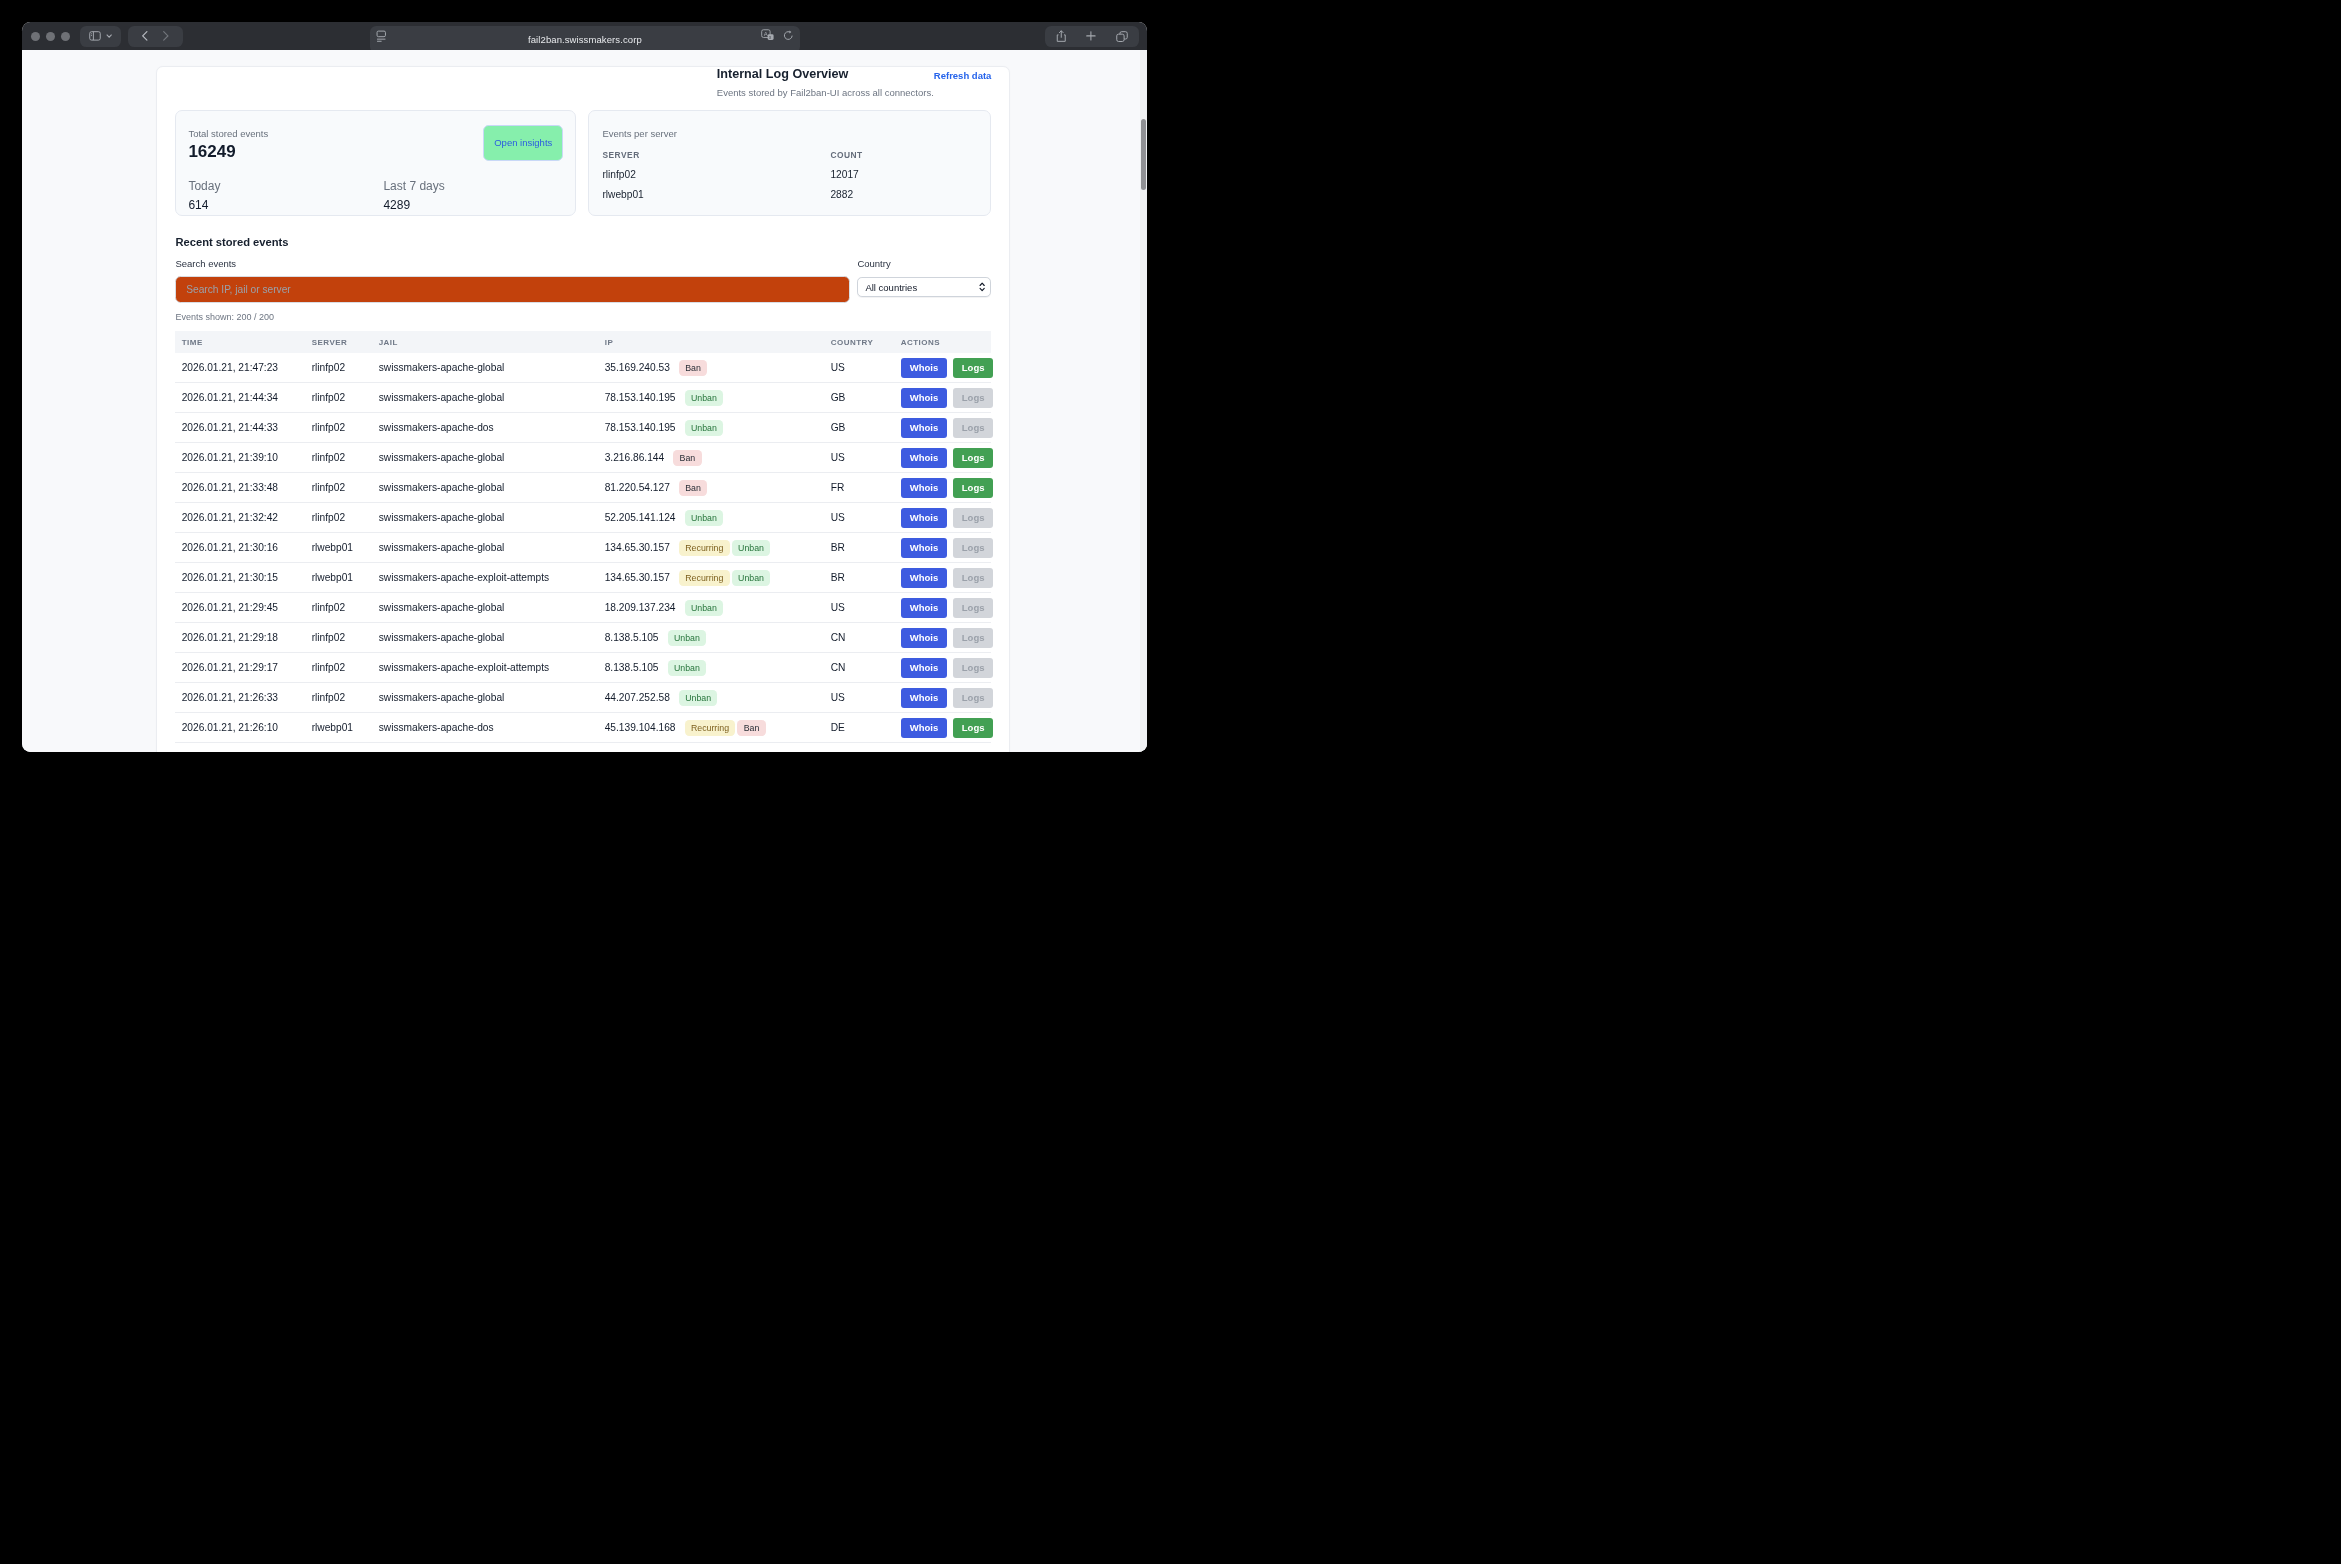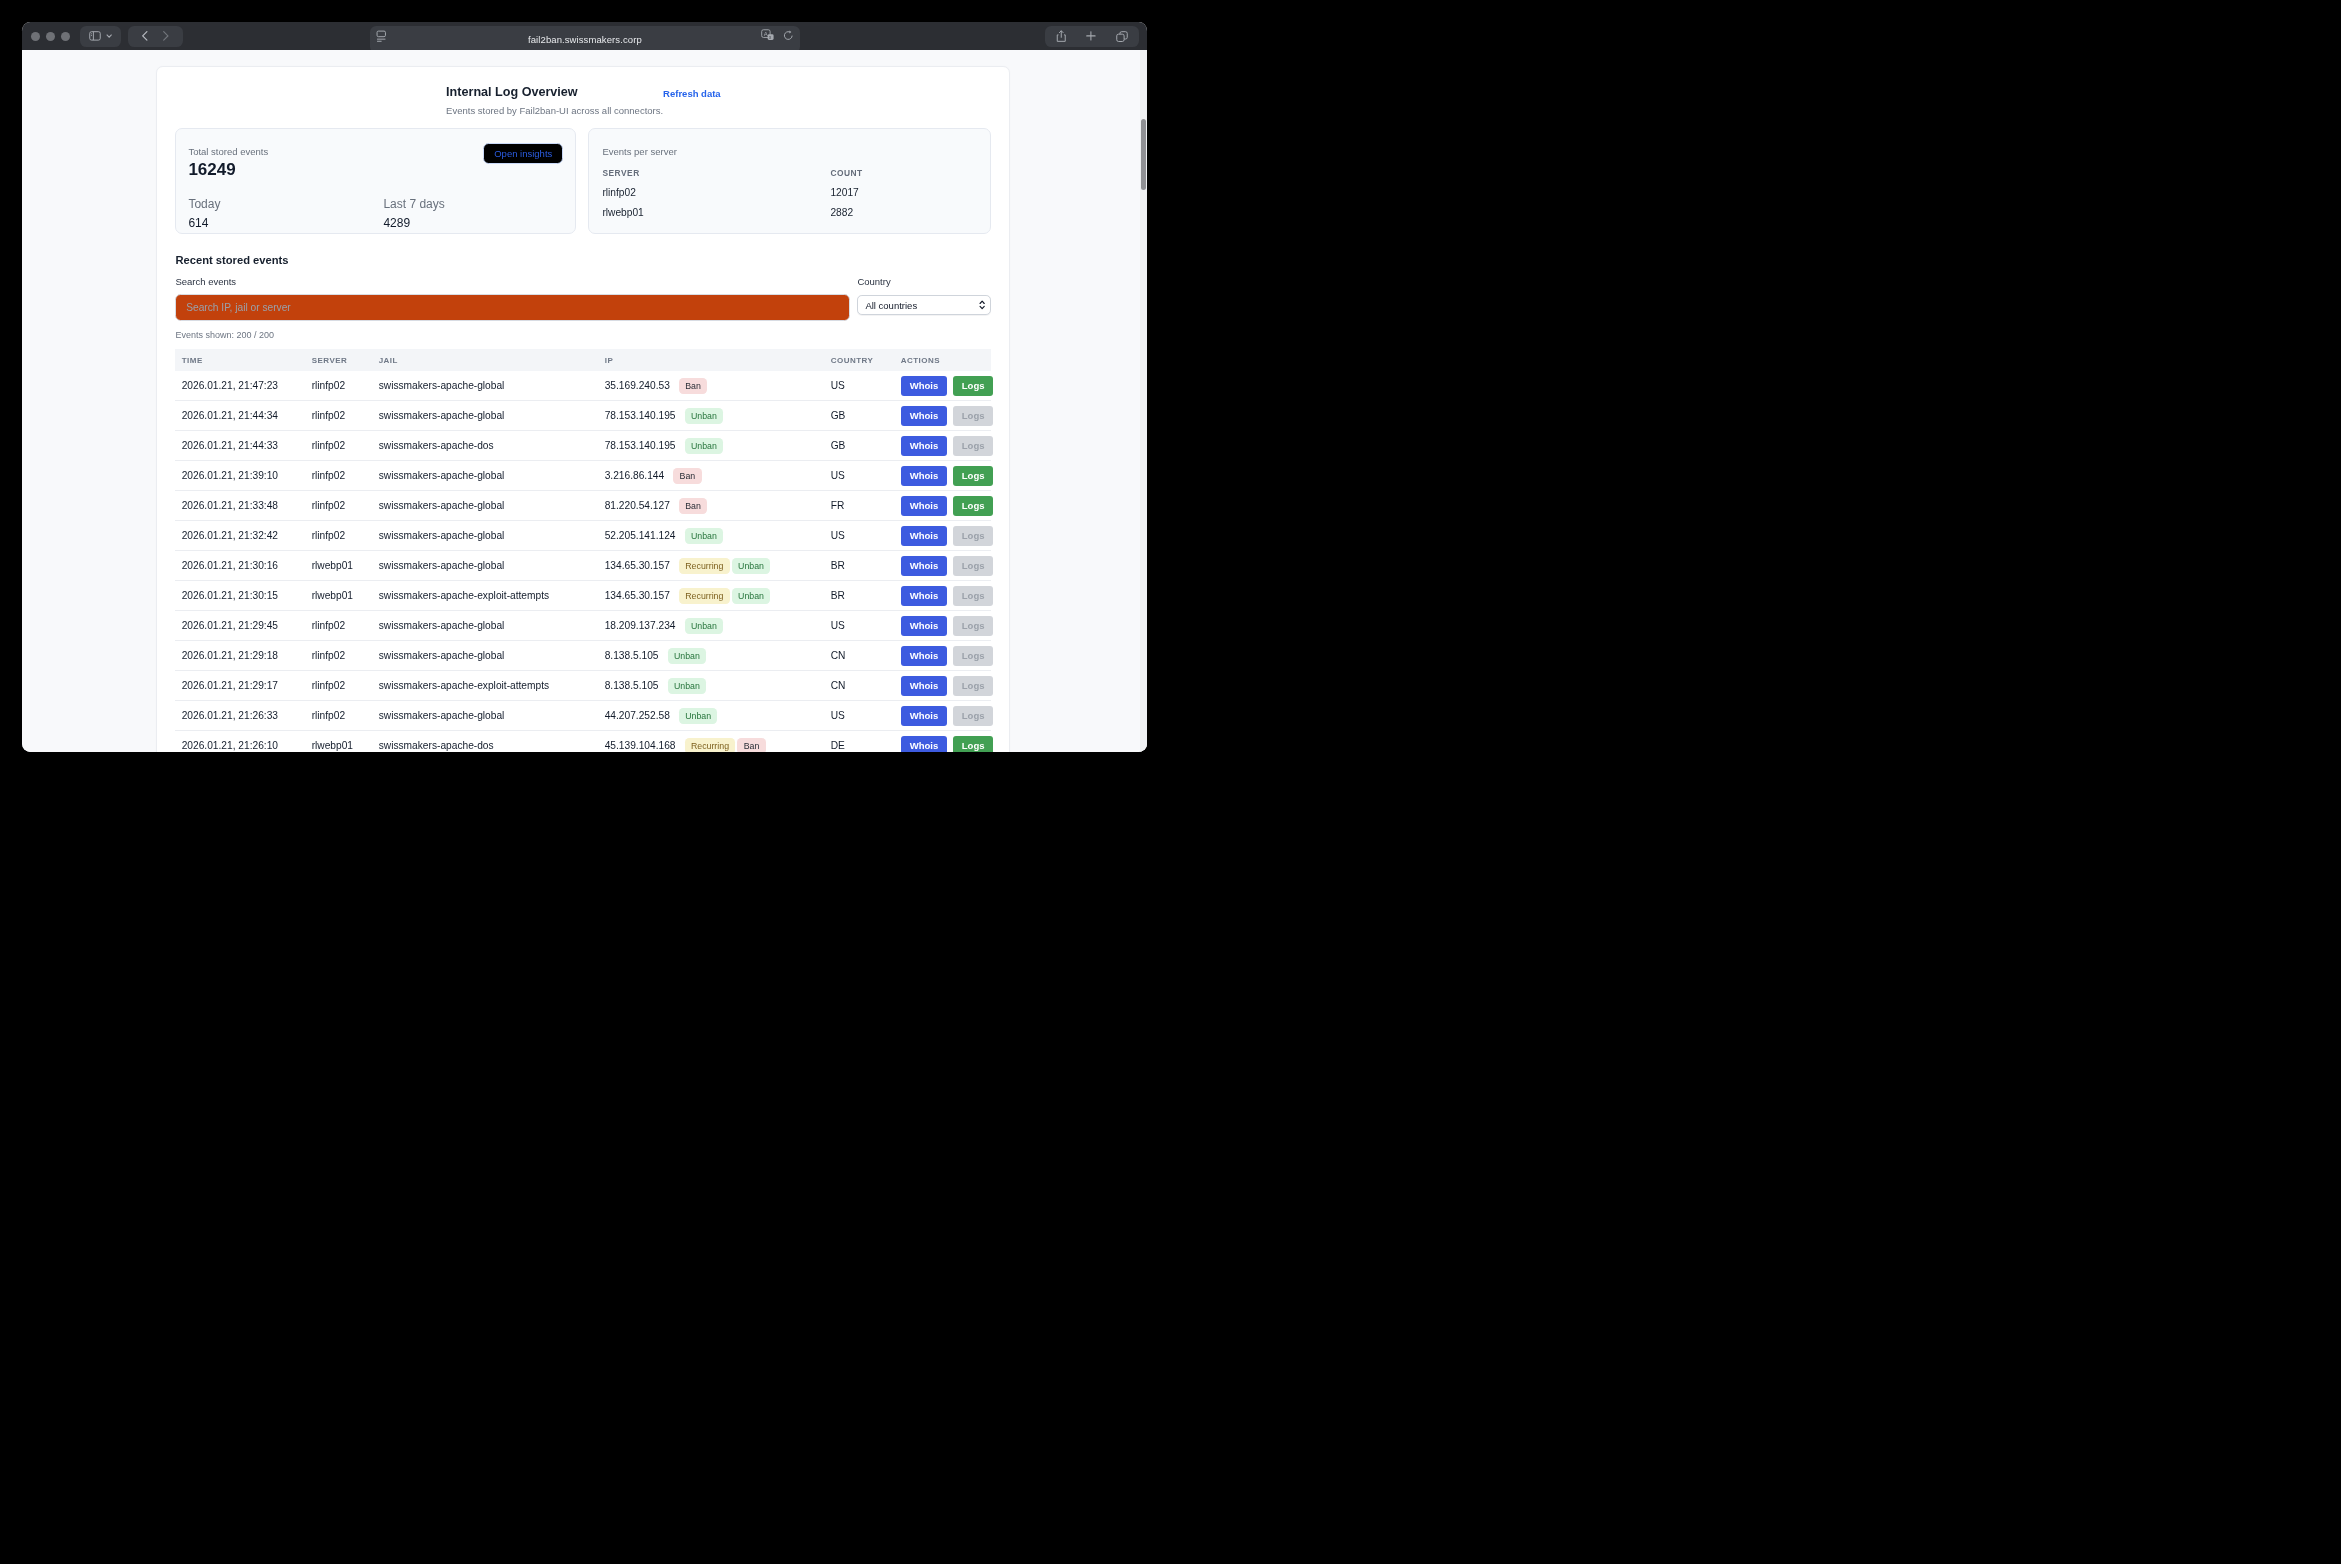--- a/index.html
+++ b/index.html
@@ -21,31 +21,31 @@
   .tb-right{position:absolute;right:8.4px;top:3.5px;padding:0 11.2px;gap:19.6px;}
   svg{display:block;}
 
   
   .content{position:absolute;left:0;right:0;top:28px;bottom:0;background:#f8f9fb;overflow:hidden;}
   .scroll-track{position:absolute;top:0;bottom:0;right:0;width:7px;background:#eff1f3;}
   .scroll-thumb{position:absolute;top:69px;right:1.1px;width:4.9px;height:71px;border-radius:2.8px;background:#8f9094;}
 
   .main-card{position:absolute;left:134px;top:15.4px;width:854px;height:840px;background:#fff;border:0.7px solid #ebedf1;border-radius:7px;box-shadow:0 0.7px 1.4px rgba(16,24,40,.04);box-sizing:border-box;padding:0 18px;}
 
-  .head-row{display:flex;justify-content:center;align-items:flex-start;margin-top:18px;}
+  .head-row{display:flex;justify-content:flex-end;align-items:flex-start;}
   .page-title{margin:0;font-size:12.6px;line-height:15.4px;font-weight:700;color:#17202e;}
   .page-sub{margin:4.9px 0 0 0;font-size:9.5px;line-height:12px;color:#6d7582;}
   .refresh-link{font-size:9.5px;color:#2563eb;text-decoration:none;margin-top:2.8px;cursor:pointer;font-weight:bold;}
 
   .stats-row{display:flex;gap:12px;margin-top:10.5px;}
   .stat-card{flex:1;height:106px;box-sizing:border-box;background:#f8fafc;border:0.7px solid #e5e9f0;border-radius:7px;padding:17px 12px 0 12px;}
   .stat-top{display:flex;justify-content:space-between;align-items:flex-start;}
   .stat-label{font-size:9.5px;color:#68707c;}
   .stat-big{font-size:17px;font-weight:700;color:#121b2b;margin-top:3.5px;}
-  .open-insights{margin-top:-2.8px;height:21px;padding:0 9.8px;background:#000000;border:0.7px solid #c9d8f7;border-radius:5.6px;color:#2b5ce0;font-size:9.5px;font-family:inherit;cursor:pointer;}
+  .open-insights{margin-top:-2.8px;height:36px;padding:0 9.8px;background:#86efac;border:0.7px solid #c9d8f7;border-radius:5.6px;color:#2b5ce0;font-size:9.5px;font-family:inherit;cursor:pointer;}
   .stat-bottom{display:grid;grid-template-columns:195px 1fr;margin-top:17px;}
   .mini-label{font-size:12px;color:#68707c;}
   .mini-value{font-size:12px;font-weight:400;color:#121b2b;margin-top:4.9px;}
 
   .ps-card{padding:17px 13.3px 0 13.3px;}
   .ps-grid{display:grid;grid-template-columns:228px 1fr;}
   .ps-head{margin-top:11.2px;font-size:8.4px;font-weight:700;letter-spacing:.06em;color:#646c7a;}
   .ps-cell{margin-top:9px;font-size:10.2px;color:#18212f;}
 
   .section-heading{margin:20.3px 0 0 0;font-size:11.2px;font-weight:700;color:#17202e;}

